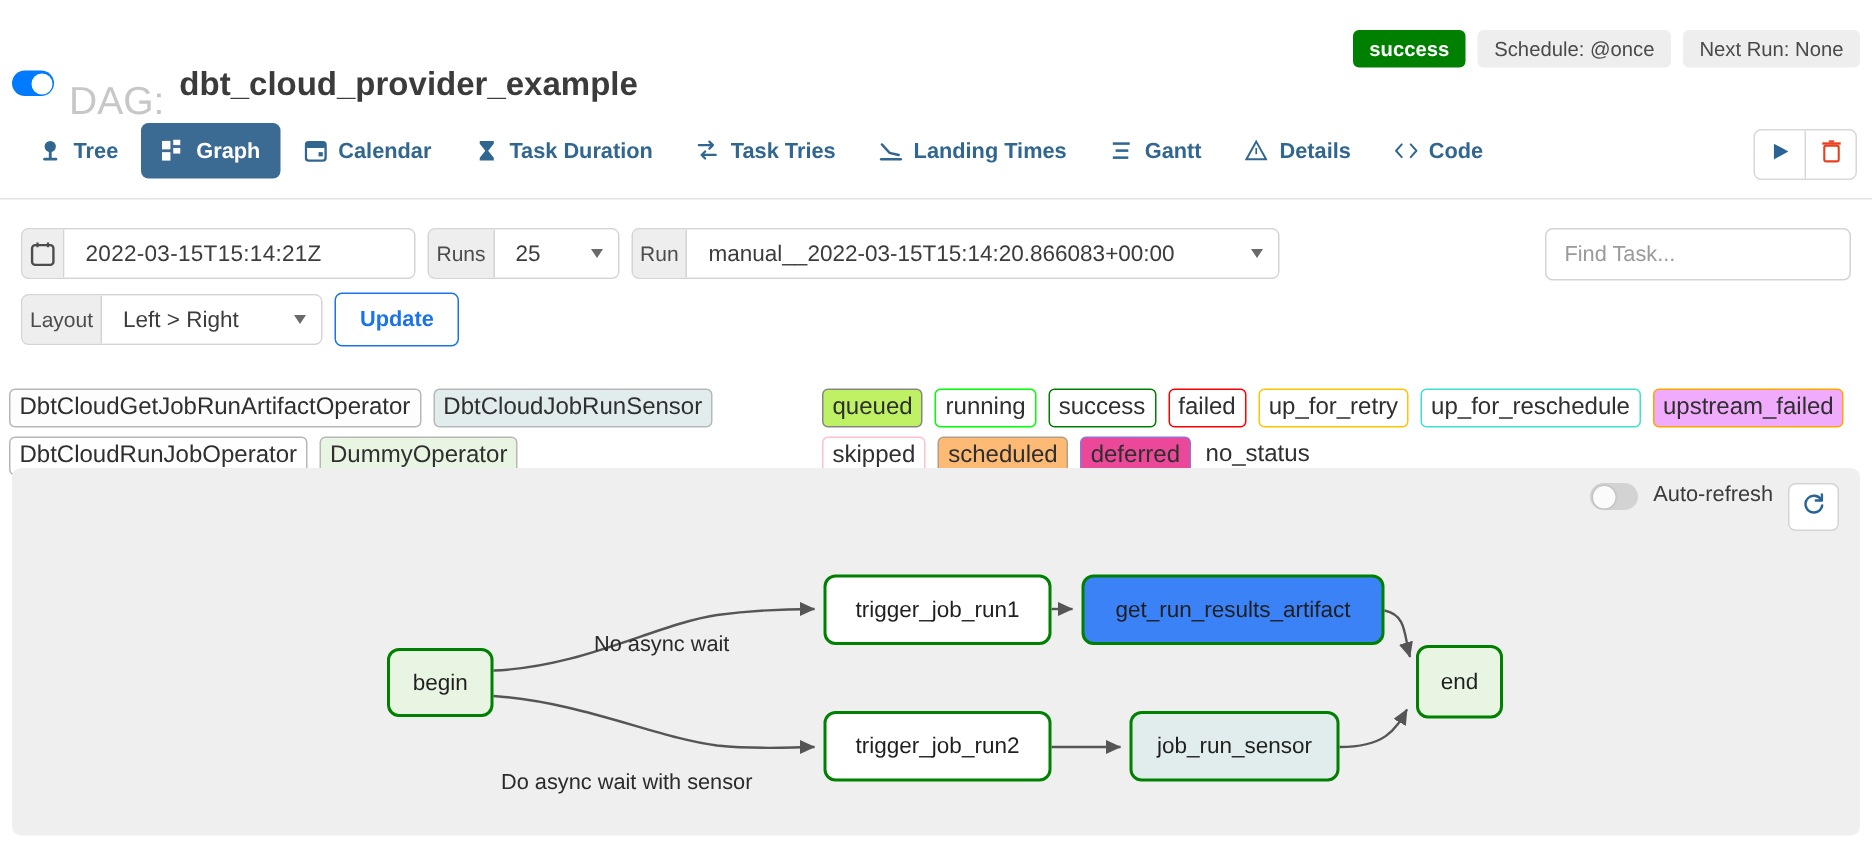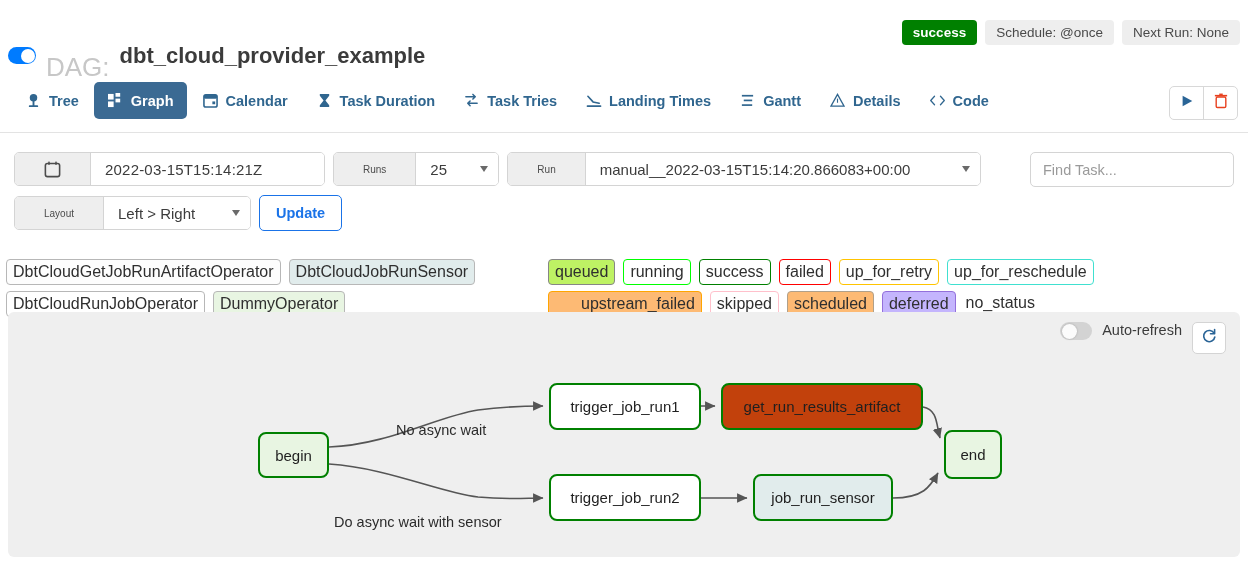--- a/index.html
+++ b/index.html
@@ -66,21 +66,21 @@
   .tab-actions .act + .act{border-left:1px solid #d8d8d8;}
   
   .filterbar{
     position:absolute;left:14px;top:152px;width:1220px;height:80px;
   }
   .fb-row{display:flex;align-items:center;gap:0px;}
   .fb-row2{margin-top:9px;}
   .ig{display:flex;align-items:stretch;border-radius:5px;overflow:hidden;border:1px solid #d4d4d4;}
   .ig-addon{
     background:#eeeeee;display:flex;align-items:center;justify-content:center;
-    padding:0 29px;font-size:10px;color:#4c4c4c;border-right:1px solid #d4d4d4;
+    padding:0 5px;font-size:14px;color:#4c4c4c;border-right:1px solid #d4d4d4;
   }
   .ig-field{
     background:#ffffff;display:flex;align-items:center;padding:0 14px;font-size:15px;color:#3c3c3c;
     height:32px;letter-spacing:0.2px;
   }
   .ig-select{
     background:#ffffff;display:flex;align-items:center;justify-content:space-between;gap:12px;
     padding:0 10px 0 14px;font-size:15px;color:#3c3c3c;height:32px;cursor:pointer;
   }
   .caret{
@@ -332,24 +332,24 @@
       </div>
   </div>
   <div class="legend-right">
     <div class="chips" id="state-chips">
         <span class="chip" style="border-color: rgb(134, 134, 134); background: #bef264;">queued</span>
         <span class="chip" style="border-color: rgb(0, 255, 0); background: rgb(255, 255, 255);">running</span>
         <span class="chip" style="border-color: rgb(0, 128, 0); background: rgb(255, 255, 255);">success</span>
         <span class="chip" style="border-color: rgb(255, 0, 0); background: rgb(255, 255, 255);">failed</span>
         <span class="chip" style="border-color: rgb(255, 196, 0); background: rgb(255, 255, 255);">up_for_retry</span>
         <span class="chip" style="border-color: rgb(64, 224, 208); background: rgb(255, 255, 255);">up_for_reschedule</span>
-        <span class="chip" style="border-color: rgb(255, 165, 0); background: #fdba74; padding-left: 32px;">upstream_failed</span>
+        <span class="chip" style="border-color: rgb(255, 165, 0); background: #f0abfc;">upstream_failed</span>
         <span class="chip" style="border-color: rgb(255, 192, 203); background: rgb(255, 255, 255);">skipped</span>
         <span class="chip" style="border-color: rgb(176, 160, 138); background: #fdba74;">scheduled</span>
-        <span class="chip" style="border-color: rgb(147, 112, 219); background: #c4b5fd;">deferred</span>
+        <span class="chip" style="border-color: rgb(147, 112, 219); background: #ec4899;">deferred</span>
         <span class="chip plain">no_status</span>
       </div>
   </div>
 </div>
 
 <div class="graph-panel">
   <div class="graph-controls">
     <div class="ar-toggle">
       <div class="knob"></div>
     </div>
@@ -374,21 +374,21 @@
       <path d="M321,135 C 380,133 430,104 470,98 C 500,94 520,94 535,94" fill="none" stroke="#555" stroke-width="1.6" marker-end="url(#arrow)"></path>
       <path d="M321,152 C 380,156 430,180 470,185 C 500,188 518,186 535,186" fill="none" stroke="#555" stroke-width="1.6" marker-end="url(#arrow)"></path>
       <path d="M693,94 L707,94" fill="none" stroke="#555" stroke-width="1.6" marker-end="url(#arrow)"></path>
       <path d="M693,186 L739,186" fill="none" stroke="#555" stroke-width="1.6" marker-end="url(#arrow)"></path>
       <path d="M915,95 C 930,98 928,112 932,126" fill="none" stroke="#555" stroke-width="1.6" marker-end="url(#arrow)"></path>
       <path d="M885,186 C 915,186 922,175 930,161" fill="none" stroke="#555" stroke-width="1.6" marker-end="url(#arrow)"></path>
     </svg>
     <div id="graph-nodes">
         <div class="node" style="left: 250px; top: 120px; width: 71px; height: 46px; background: rgb(232, 245, 226); border-color: rgb(0, 128, 0);">begin</div>
         <div class="node" style="left: 541px; top: 71px; width: 152px; height: 47px; background: rgb(255, 255, 255); border-color: rgb(0, 128, 0);">trigger_job_run1</div>
-        <div class="node" style="left: 713px; top: 71px; width: 202px; height: 47px; background: #c2410c; border-color: rgb(0, 128, 0);">get_run_results_artifact</div>
+        <div class="node" style="left: 713px; top: 71px; width: 202px; height: 47px; background: #3b82f6; border-color: rgb(0, 128, 0);">get_run_results_artifact</div>
         <div class="node" style="left: 541px; top: 162px; width: 152px; height: 47px; background: rgb(255, 255, 255); border-color: rgb(0, 128, 0);">trigger_job_run2</div>
         <div class="node" style="left: 745px; top: 162px; width: 140px; height: 47px; background: rgb(225, 236, 236); border-color: rgb(0, 128, 0);">job_run_sensor</div>
         <div class="node" style="left: 936px; top: 118px; width: 58px; height: 49px; background: rgb(232, 245, 226); border-color: rgb(0, 128, 0);">end</div>
       </div>
     <div id="graph-edge-labels">
         <div class="edge-label" style="left: 388px; top: 110px;">No async wait</div>
         <div class="edge-label" style="left: 326px; top: 202px;">Do async wait with sensor</div>
       </div>
   </div>
 </div>

